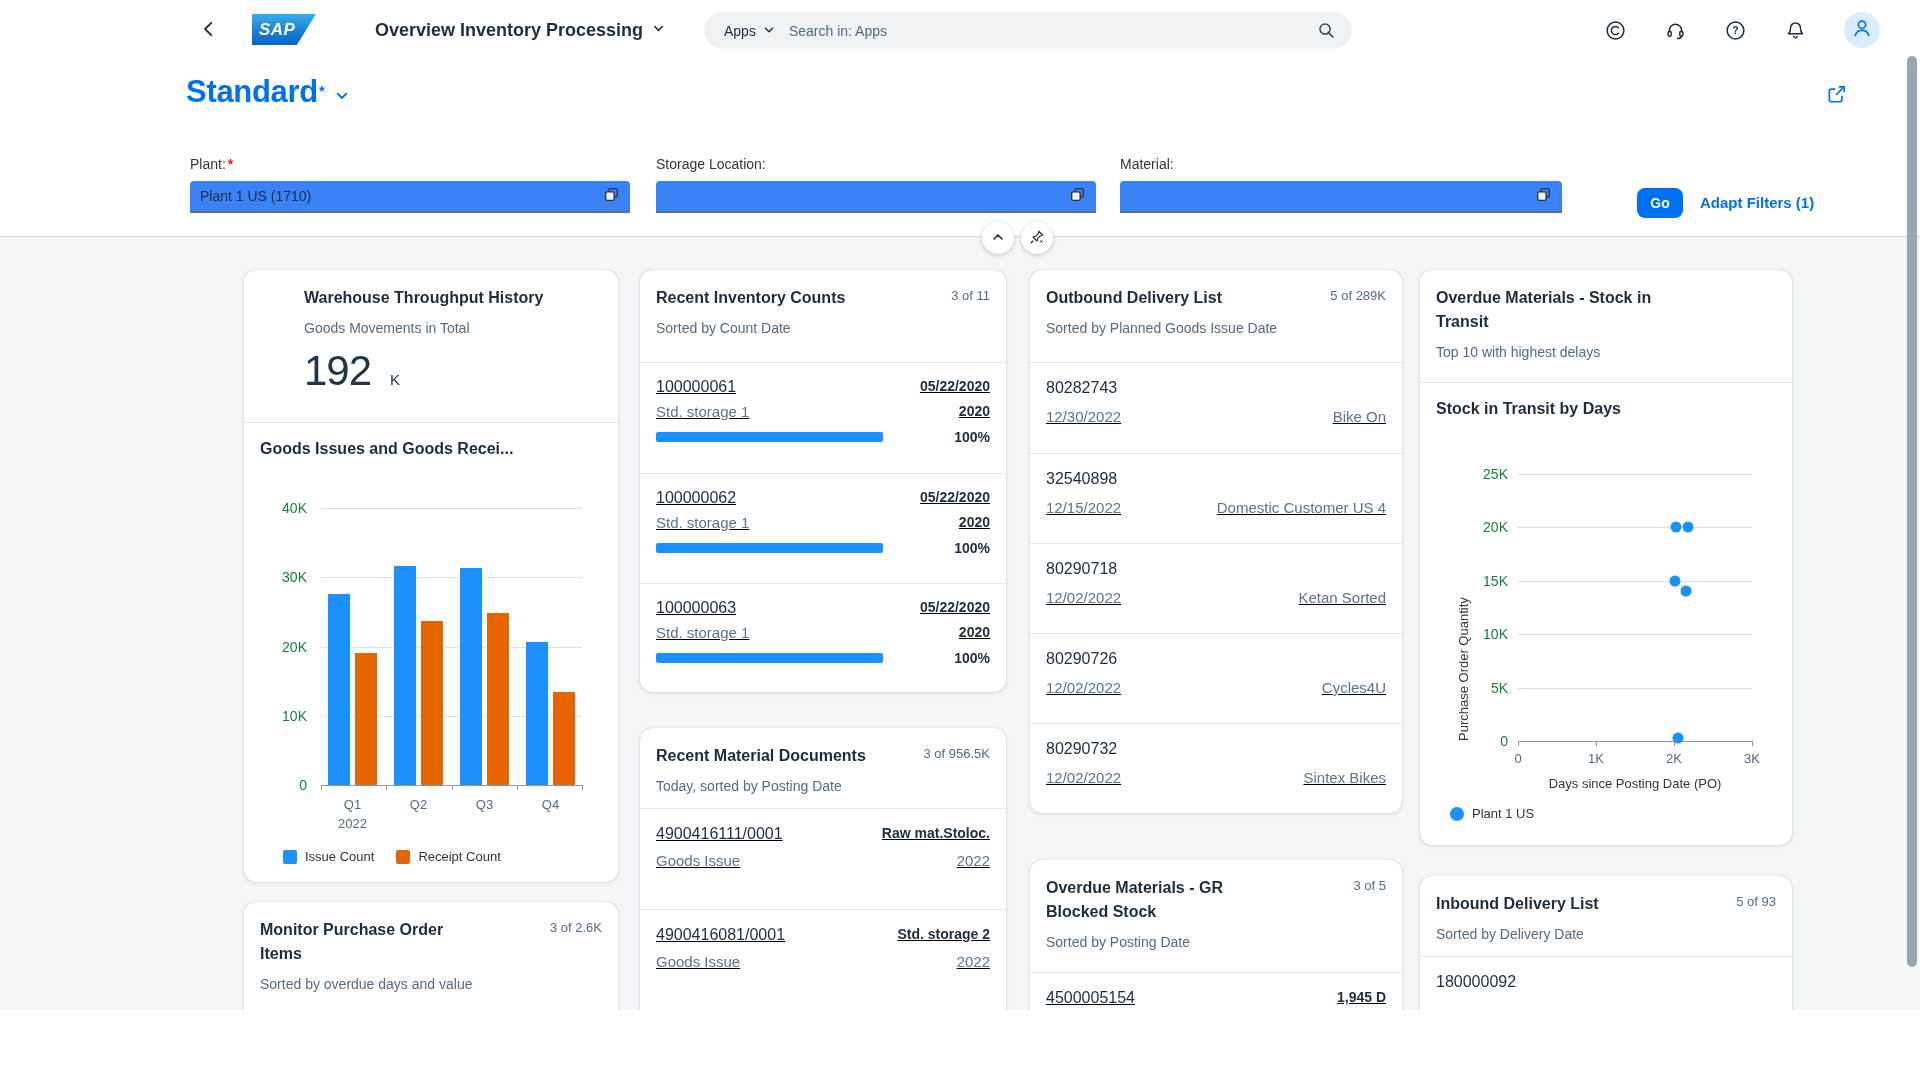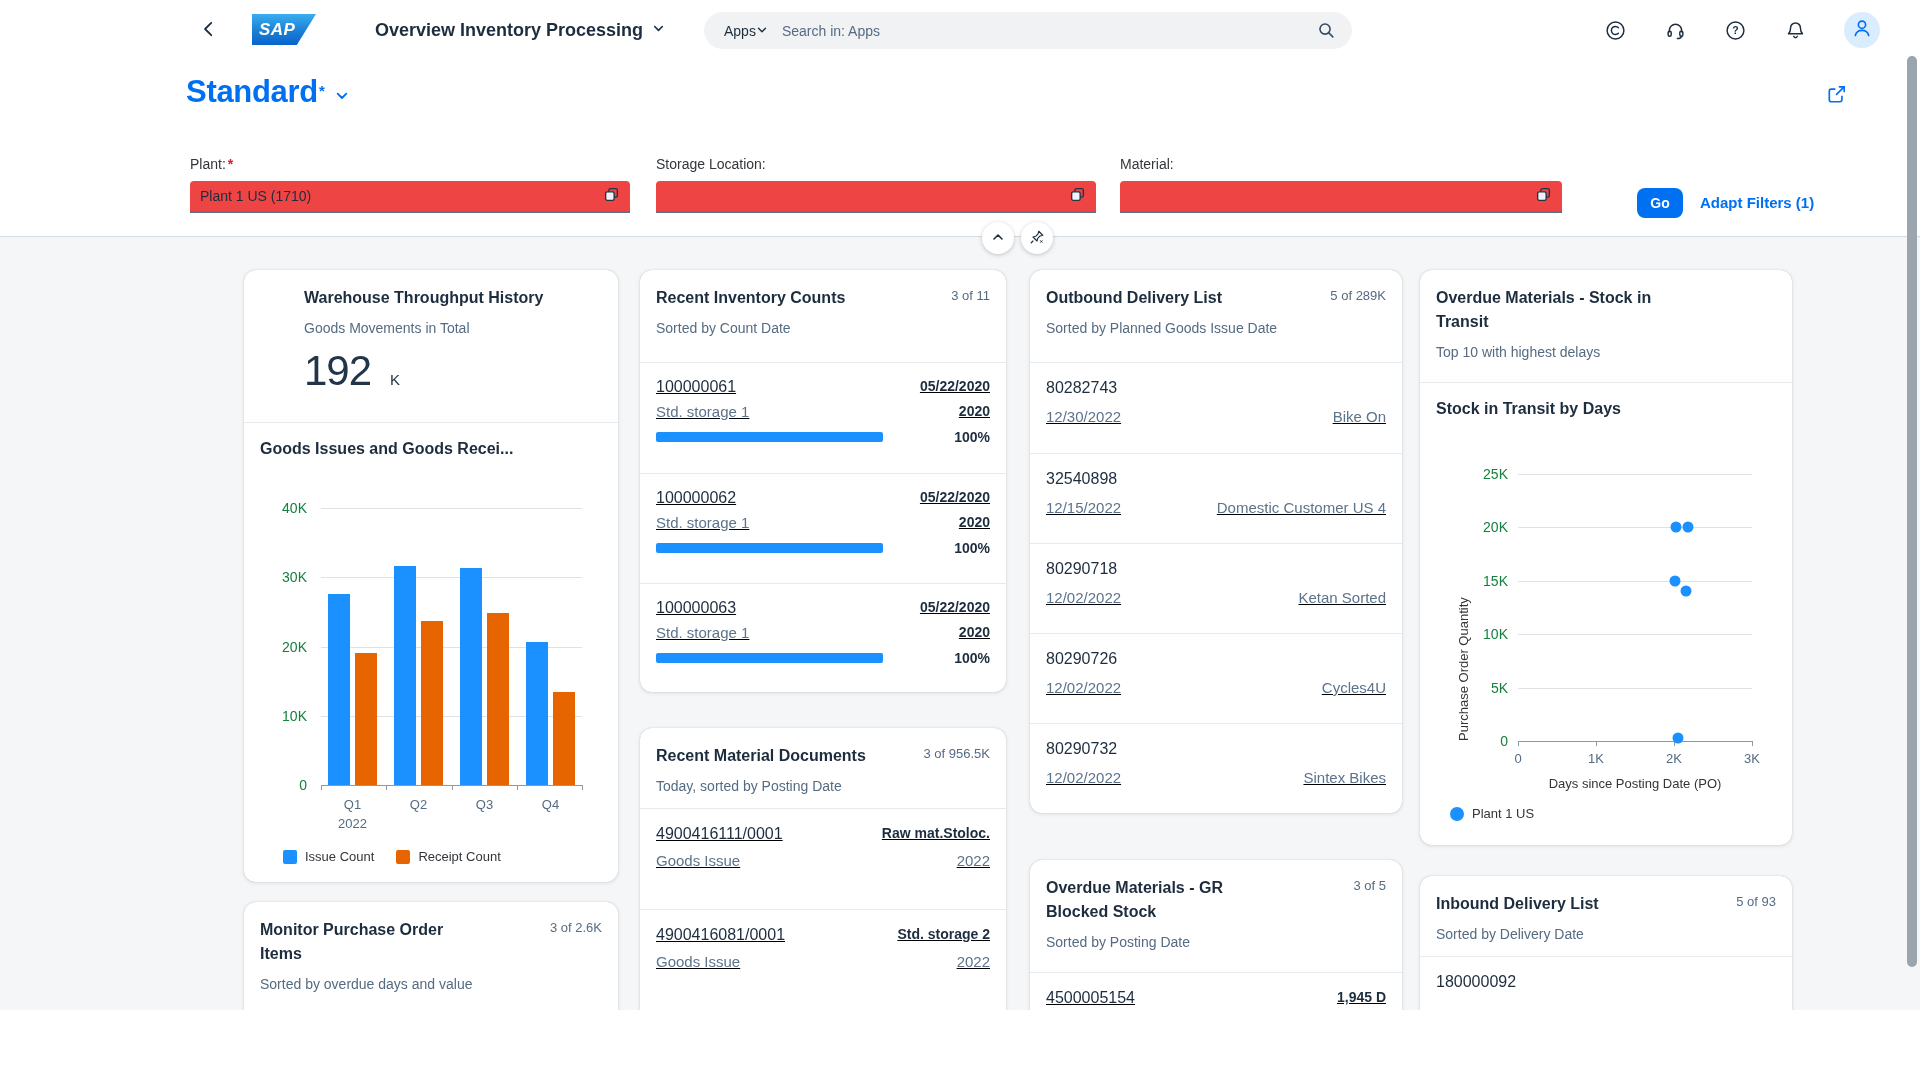--- a/index.html
+++ b/index.html
@@ -9,41 +9,41 @@
   
   .shell { position:absolute; top:0; left:0; right:0; height:60px; background:#fff; }
   .back-btn { position:absolute; left:198px; top:19px; width:22px; height:22px; background:none; border:0; cursor:pointer; }
   .logo { position:absolute; left:252px; top:14px; width:64px; height:31px;
           background:linear-gradient(180deg,#38AEEF 0%,#1B7FD4 55%,#0B63CE 100%);
           clip-path:polygon(0 0,100% 0,70% 100%,0 100%); display:flex; align-items:center; }
   .logo span { color:#fff; font-weight:700; font-style:italic; font-size:17px; letter-spacing:.5px; padding-left:7px; }
   .app-title-row { position:absolute; left:356px; top:0; height:60px; display:flex; align-items:center; gap:9px; cursor:pointer;margin-left:19px; }
   .app-title { font-size:18px; font-weight:700; color:#1D2D3E; }
   .search-bar { position:absolute; left:704px; top:12px; width:648px; height:37px; background:#F0F2F3; border-radius:19px; display:flex; align-items:center; }
-  .scope { display:flex; align-items:center; padding:0 14px 0 20px; font-size:14px; color:#1D2D3E; cursor:pointer; }
+  .scope { display:flex; align-items:center; gap:7px; padding:0 14px 0 20px; font-size:14px; color:#1D2D3E; cursor:pointer; }
   .search-input { flex:1; background:transparent; border:0; outline:none; font-size:14px; color:#1D2D3E; font-family:"Liberation Sans",sans-serif; }
   .search-input::placeholder { color:#556B82; opacity:1; }
   .search-icon { padding:0 16px 0 8px; display:flex; align-items:center; cursor:pointer; }
   .shell-icons { position:absolute; right:40px; top:0; height:60px; display:flex; align-items:center; gap:38px; }
   .shell-icon { width:22px; height:22px; display:flex; align-items:center; justify-content:center; cursor:pointer; }
   .avatar { width:36px; height:36px; border-radius:50%; background:#D9EDFF; display:flex; align-items:center; justify-content:center; cursor:pointer; }
 
   
   .variant { position:absolute; left:186px; top:74px; display:flex; align-items:flex-start; gap:10px; cursor:pointer; }
   .variant-title { font-size:31px; font-weight:700; color:#0070F2; letter-spacing:-.3px; }
   .variant sup { font-size:15px; font-weight:700; color:#0070F2; margin-left:1px; }
   .variant .chev { margin-top:15px; }
   .share-btn { position:absolute; right:70px; top:82px; width:26px; height:26px; background:none; border:0; cursor:pointer; }
 
   
   .fgroup { position:absolute; top:156px; }
   .fg1 { left:190px; width:440px; } .fg2 { left:656px; width:440px; } .fg3 { left:1120px; width:442px; }
   .flabel { font-size:14px; color:#32363A; margin-bottom:9px; }
   .flabel .req { color:#D32030; font-weight:700; margin-left:2px; }
-  .finput { height:32px; background:#ef4444; border:0; border-bottom:2px solid #5B738B; border-radius:4px 4px 0 0;
+  .finput { height:32px; background:#3b82f6; border:0; border-bottom:2px solid #5B738B; border-radius:4px 4px 0 0;
             display:flex; align-items:center; padding:0 8px 0 10px; cursor:text; }
   .finput .fval { flex:1; font-size:14px; color:#1D2D3E; border:0; background:transparent; outline:none; font-family:"Liberation Sans",sans-serif; }
   .vh-btn { width:22px; height:22px; border:0; background:none; display:flex; align-items:center; justify-content:center; cursor:pointer; }
   .go-btn { position:absolute; left:1637px; top:188px; width:46px; height:30px; background:#0070F2; border:0; border-radius:8px;
             color:#fff; font-size:14px; font-weight:700; cursor:pointer; font-family:"Liberation Sans",sans-serif; }
   .adapt { position:absolute; left:1700px; top:194px; font-size:15px; font-weight:700; color:#0070F2; background:none; border:0; cursor:pointer; font-family:"Liberation Sans",sans-serif; }
 
   .fdivider { position:absolute; top:236px; left:0; right:0; height:1px; background:#D5DBE0; }
   .round-btn { position:absolute; top:222px; width:32px; height:32px; border-radius:50%; background:#fff; border:0;
                box-shadow:0 1px 4px rgba(29,45,62,.25); display:flex; align-items:center; justify-content:center; cursor:pointer; z-index:5; }

